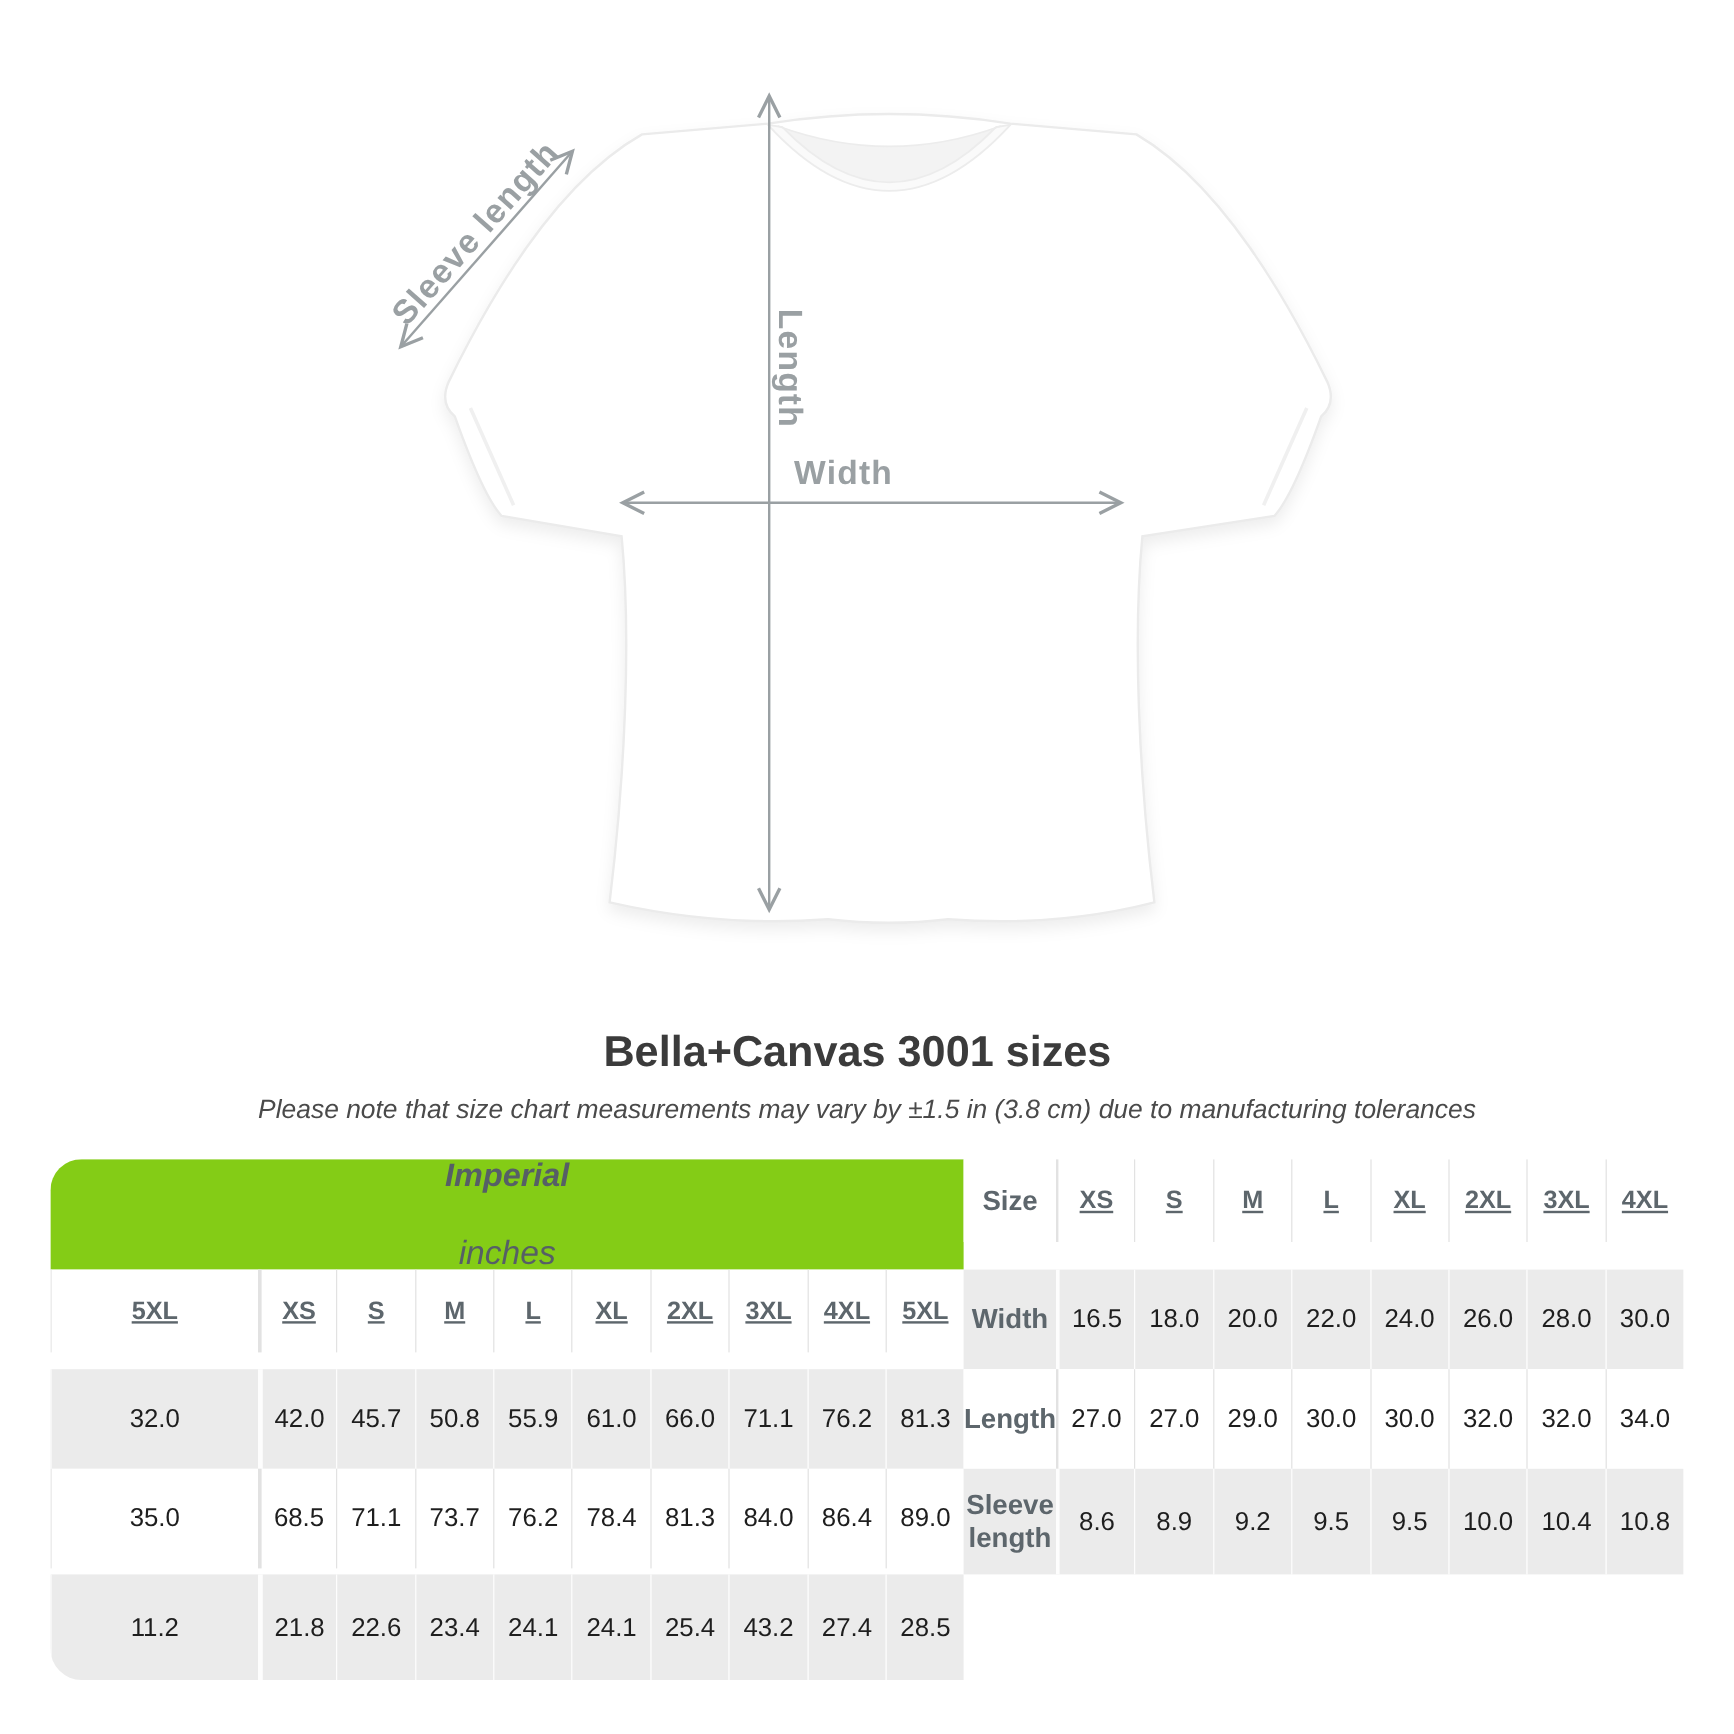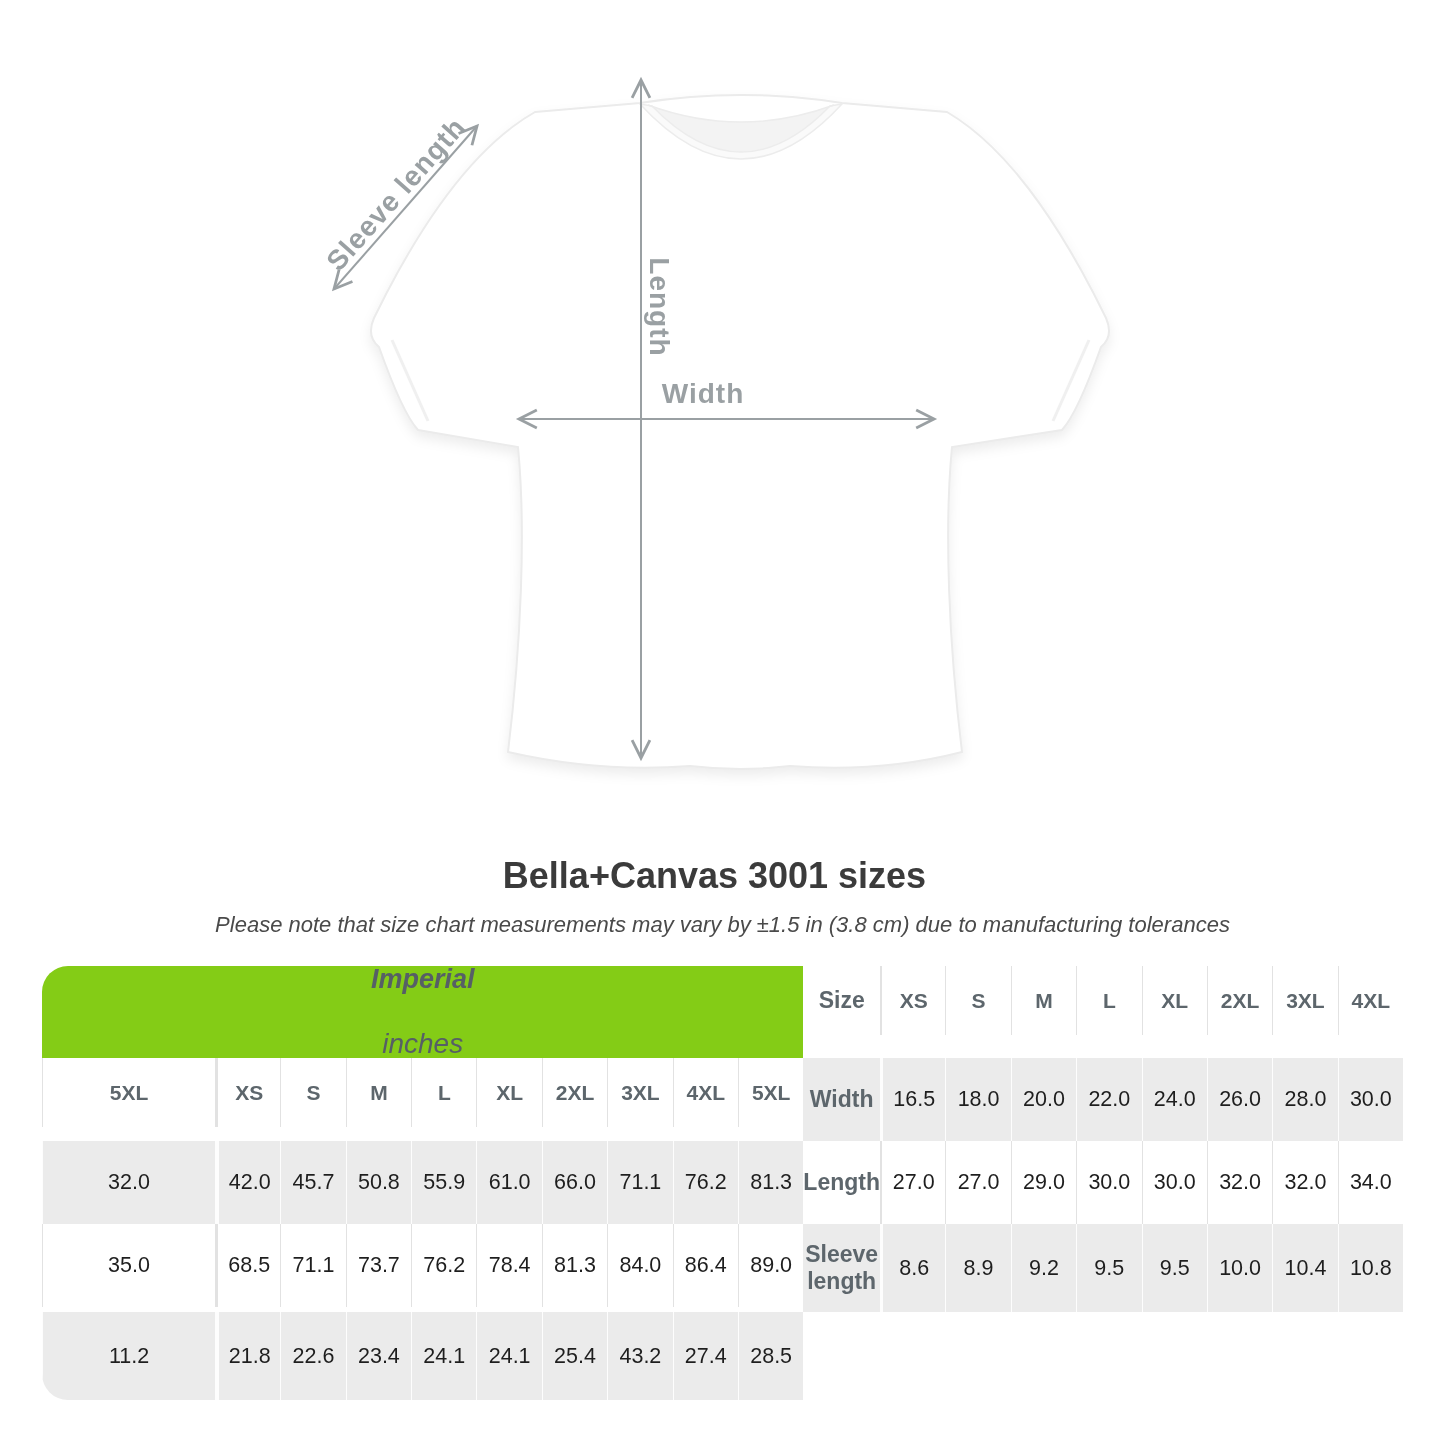--- a/index.html
+++ b/index.html
@@ -42,21 +42,21 @@
   .band-title{font-weight:bold;font-style:italic;font-size:27px;color:#565f66;line-height:1;}
   .band-unit{font-style:italic;font-size:28px;color:#565f66;margin-top:9px;line-height:1;}
   .c{display:flex;align-items:center;justify-content:center;text-align:center;}
   .rs{height:69px;}
   .r0{height:83px;}
   .r1{height:83px;}
   .r2{height:88px;}
   .w{background:#ffffff;}
   .g{background:#ebebeb;}
   .lab{font-weight:bold;color:#5d666c;font-size:23px;}
-  .head{font-weight:bold;color:#5d666c;font-size:21px;}
+  .head{font-weight:bold;color:#5d666c;font-size:21px;text-decoration:underline;}
   .val{color:#1e1e1e;font-size:21.5px;text-align:right;}
   
   .w.d{border-left:1px solid #e2e2e2;}
   .g.d{border-left:1px solid #fdfdfd;}
   .w.d0{border-left:2px solid #e2e2e2;}
   .g.d0{border-left:3px solid #fdfdfd;}
   .w.m0{border-left:3px solid #e2e2e2;}
   .g.m0{border-left:4px solid #fdfdfd;}
 </style>
 </head>

